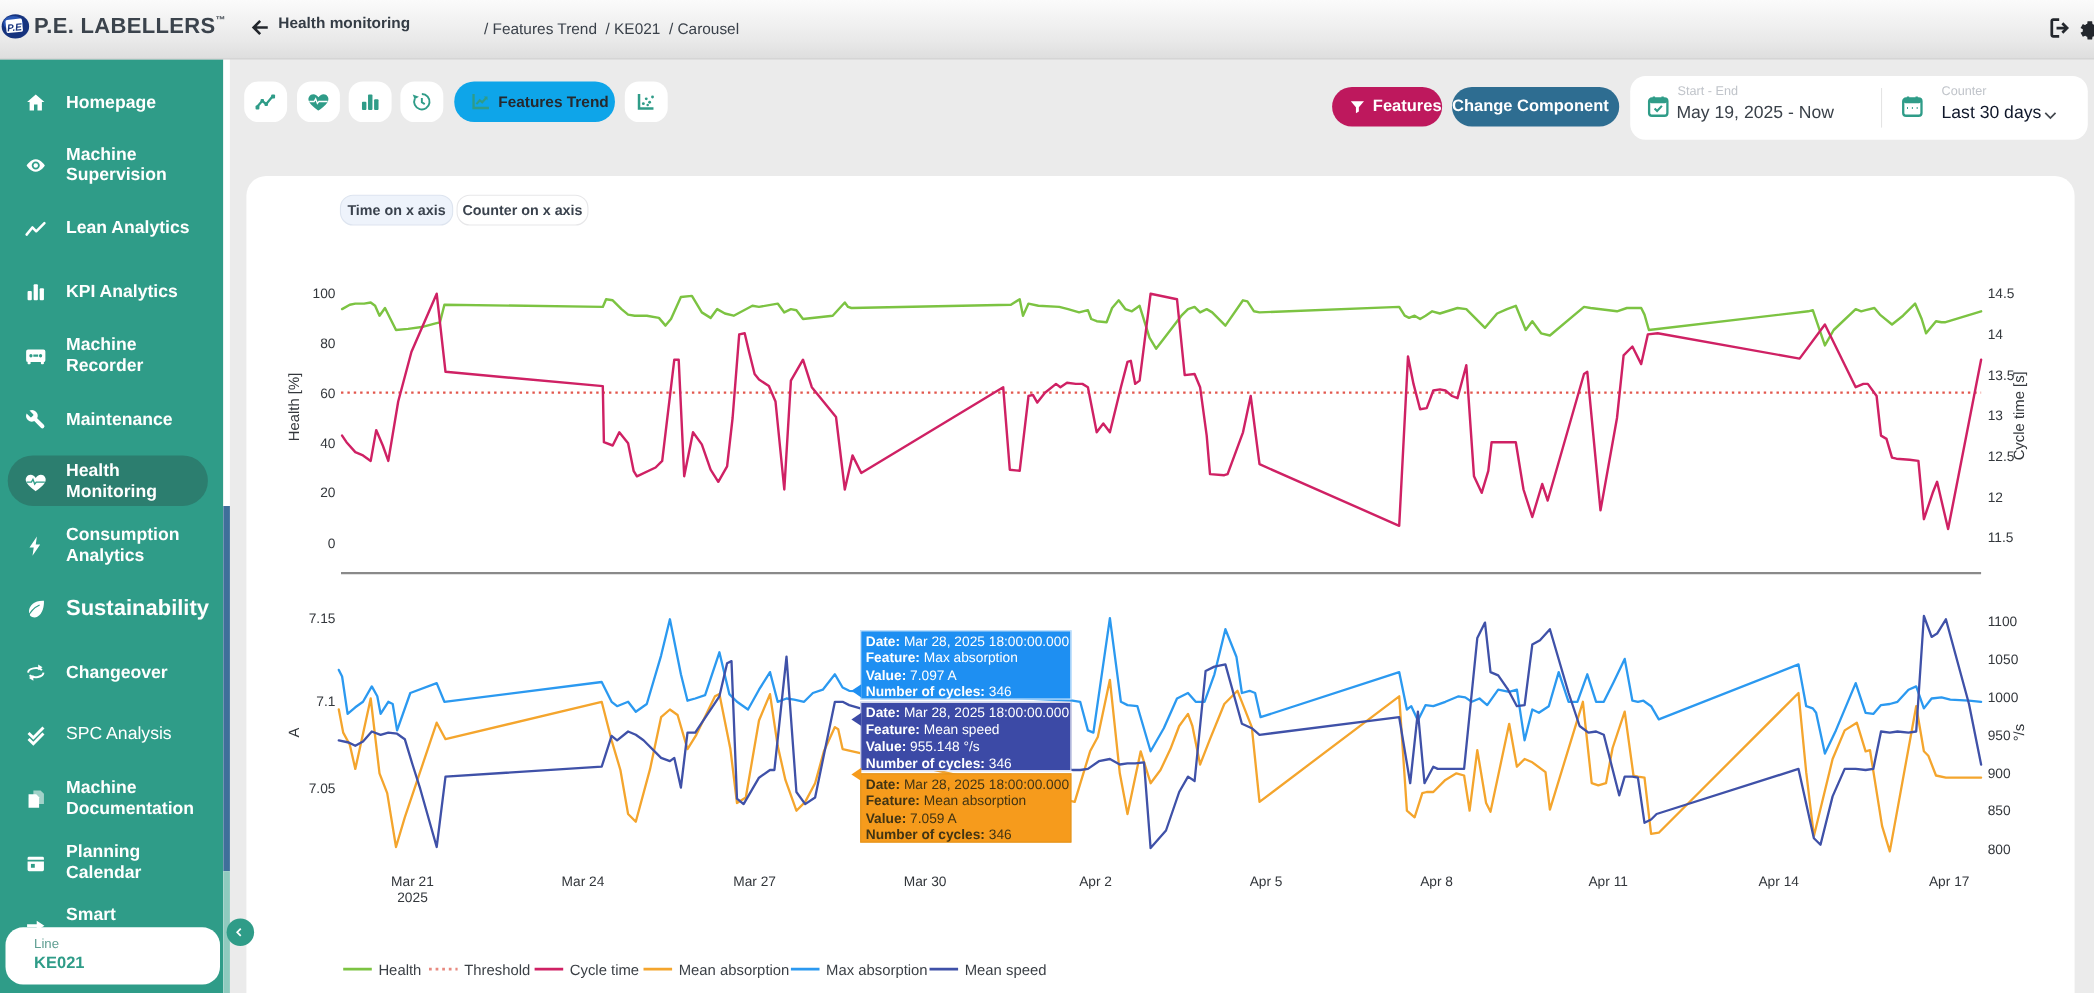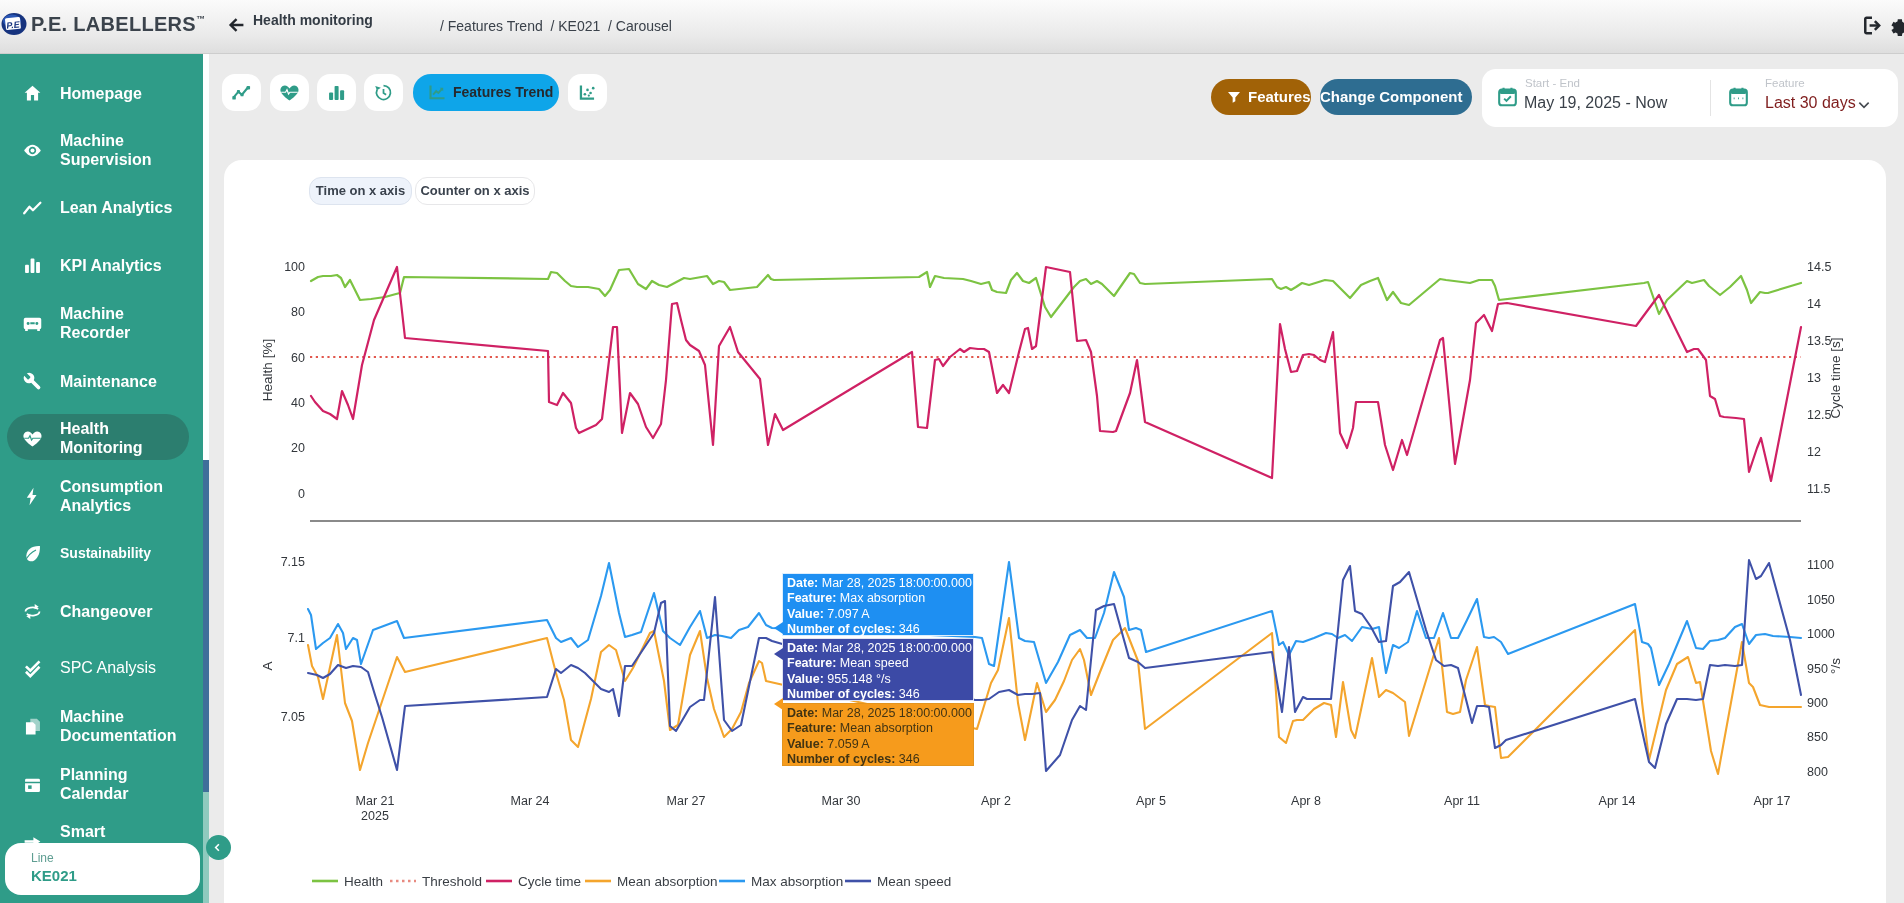--- a/index.html
+++ b/index.html
@@ -123,21 +123,21 @@
     <svg width="21" height="21" viewBox="0 0 24 24" fill="#2f9c88" style="position:absolute;left:9px;top:8px">
       <path d="M4.5 4v15h15" fill="none" stroke="#2f9c88" stroke-width="2.6"></path>
       <circle cx="9" cy="14" r="1.5"></circle>
       <circle cx="12" cy="9" r="1.5"></circle>
       <circle cx="15.5" cy="12.5" r="1.5"></circle>
       <circle cx="18.5" cy="7" r="1.5"></circle>
       <circle cx="13.5" cy="15.5" r="1.3"></circle>
     </svg>
   </div>
 
-<div style="position:absolute;left:1211px;top:79px;width:100px;height:36px;background:#a16207;border-radius:18px">
+<div style="position:absolute;left:1211px;top:79px;width:100px;height:36px;background:#be185d;border-radius:18px">
 <svg width="16" height="16" viewBox="0 0 24 24" style="position:absolute;left:15px;top:10px">
       <path d="M3 4.5h18l-7 8.2v5.8l-4 2.3v-8.1z" fill="#fff"></path>
     </svg>
 <span style="position:absolute;left:37px;top:9px;color:#fff;font-size:15px;font-weight:600">Features</span>
   </div>
 <div style="position:absolute;left:1320px;top:79px;width:152px;height:36px;background:#2e6d91;border-radius:18px;text-align:left;line-height:36px;color:#fff;font-size:15px;font-weight:600">Change Component</div>
 <div style="position:absolute;left:1482px;top:69px;width:416px;height:58px;background:#fff;border-radius:14px">
 <div style="position:absolute;left:228px;top:11px;width:1px;height:36px;background:#e4e4e4"></div>
 <svg width="21" height="21" viewBox="0 0 24 24" style="position:absolute;left:15px;top:17px">
 <rect x="2.5" y="4" width="19" height="18" rx="3" fill="none" stroke="#2f9c88" stroke-width="2.4"></rect>
@@ -146,22 +146,22 @@
 <path d="M8.2 14.5l2.6 2.6 5-5.4" fill="none" stroke="#2f9c88" stroke-width="2.2"></path>
     </svg>
 <div style="position:absolute;left:43px;top:8px;font-size:11.5px;color:#c0c4ca;font-weight:500">Start - End</div>
 <div style="position:absolute;left:42px;top:25px;font-size:16px;color:#3a4149">May 19, 2025 - Now</div>
 <svg width="21" height="21" viewBox="0 0 24 24" style="position:absolute;left:246px;top:17px">
 <rect x="2.5" y="4" width="19" height="18" rx="3" fill="none" stroke="#2f9c88" stroke-width="2.4"></rect>
 <rect x="2.5" y="4" width="19" height="5" rx="2.5" fill="#2f9c88"></rect>
       <path d="M7.5 2v3.5M16.5 2v3.5" stroke="#2f9c88" stroke-width="2.4"></path>
 <path d="M6.5 14h1M11.5 14h1M16.5 14h1" stroke="#2f9c88" stroke-width="2"></path>
     </svg>
-<div style="position:absolute;left:283px;top:8px;font-size:11.5px;color:#c0c4ca;font-weight:500">Feature</div>
-<div style="position:absolute;left:283px;top:25px;font-size:16px;color:#7f1d1d">Last 30 days</div>
+<div style="position:absolute;left:283px;top:8px;font-size:11.5px;color:#c0c4ca;font-weight:500">Counter</div>
+<div style="position:absolute;left:283px;top:25px;font-size:16px;color:#0f172a">Last 30 days</div>
 <svg width="16" height="16" viewBox="0 0 24 24" style="position:absolute;left:374px;top:28px" fill="none" stroke="#44494f" stroke-width="2.4">
       <path d="M5 8.5l7 7 7-7"></path>
     </svg>
 </div>
 
 <div style="position:absolute;left:0;top:54px;width:203px;height:849px;background:#2f9c88"></div>
 <div style="position:absolute;left:203px;top:54px;width:6px;height:849px;background:#fff"></div>
 <div style="position:absolute;left:203px;top:460px;width:6px;height:332px;background:#3f6f9a"></div>
 <div style="position:absolute;left:203px;top:792px;width:6px;height:111px;background:#8fcabe"></div>
 <div style="position:absolute;left:60px;top:84px;line-height:19px;font-weight:bold;font-size:16px;color:#fff">Homepage</div>
@@ -196,21 +196,21 @@
 <div style="position:absolute;left:7px;top:414px;width:182px;height:46px;background:#2c7e6f;border-radius:23px"></div>
 <div style="position:absolute;left:60px;top:419px;line-height:19px;font-weight:bold;font-size:16px;color:#fff">Health<br>Monitoring</div>
 <svg style="position:absolute;left:22px;top:428px" width="21" height="21" viewBox="0 0 24 24" fill="#fff">
     <path d="M12 21.2S3.8 15.9 2 11.2C.7 7.7 3.1 4.1 6.6 4.1 9 4.1 11 6 12 7.4c1-1.4 3-3.3 5.4-3.3 3.5 0 5.9 3.6 4.6 7.1-1.8 4.7-10 9.9-10 10z"></path>
     <path d="M2.5 11.7h5l1.6-2.8 1.8 4.9 1.6-2.1h9" fill="none" stroke="#2f9c88" stroke-width="1.4"></path>
   </svg>
 <div style="position:absolute;left:60px;top:477px;line-height:19px;font-weight:bold;font-size:16px;color:#fff">Consumption<br>Analytics</div>
 <svg style="position:absolute;left:22px;top:486px" width="21" height="21" viewBox="0 0 24 24" fill="#fff">
     <path d="M13.2 2 5.5 13.4h4.4L8.6 22l8-11.7h-4.6z"></path>
   </svg>
-<div style="position:absolute;left:60px;top:544px;line-height:19px;font-weight:bold;font-size:14px;color:#fff">Sustainability</div>
+<div style="position:absolute;left:60px;top:544px;line-height:19px;font-weight:bold;font-size:20px;color:#fff">Sustainability</div>
 <svg style="position:absolute;left:22px;top:543px" width="21" height="21" viewBox="0 0 24 24" fill="#fff">
     <path d="M20.5 3.5c-9.5-.5-15 4.5-15.5 10.5-.2 2.6.8 4.7 1.5 5.5C8 21 11.5 21.6 14 20c5-3.2 6.8-10.5 6.5-16.5z"></path>
     <path d="M3.5 21c3-6.5 7-10.5 12.5-13" fill="none" stroke="#2f9c88" stroke-width="1.3"></path>
   </svg>
 <div style="position:absolute;left:60px;top:602px;line-height:19px;font-weight:bold;font-size:16px;color:#fff">Changeover</div>
 <svg style="position:absolute;left:22px;top:601px" width="21" height="21" viewBox="0 0 24 24" fill="#fff">
     <path d="M4 12a8 4.8 0 0 1 14.5-2.7" fill="none" stroke="#fff" stroke-width="2"></path>
     <path d="M20 12a8 4.8 0 0 1-14.5 2.7" fill="none" stroke="#fff" stroke-width="2"></path>
     <path d="M14.5 3.5l4.5 3-4.5 3z"></path>
     <path d="M9.5 14.5l-4.5 3 4.5 3z"></path>

